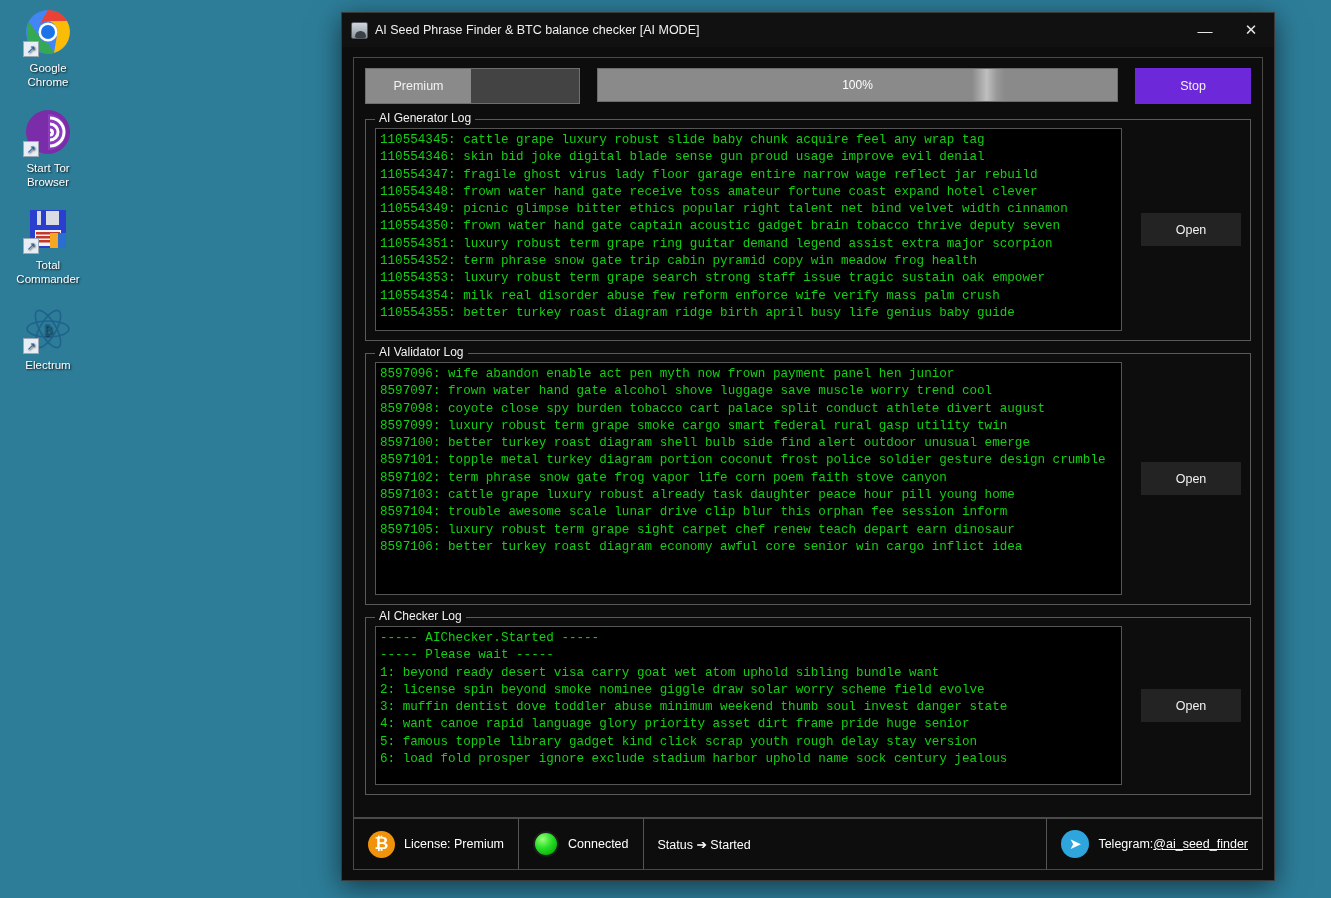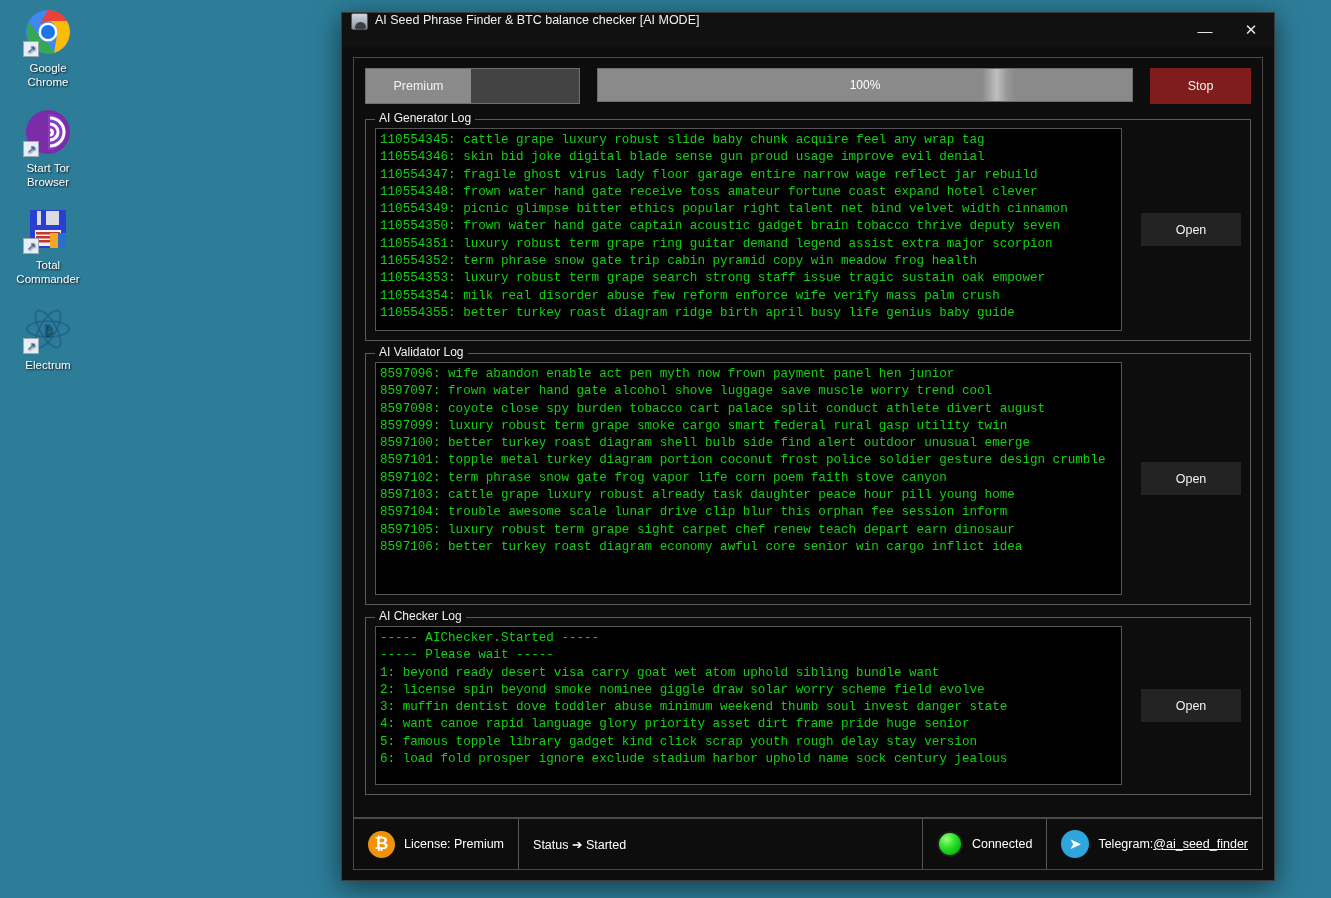--- a/index.html
+++ b/index.html
@@ -46,21 +46,21 @@
     left:341px; top:12px;
     width:934px; height:869px;
     background:#0d0d0d;
     border:1px solid #3a3a3a;
     display:flex; flex-direction:column;
     box-shadow:0 6px 26px rgba(0,0,0,.55);
   }
   #titlebar {
     height:34px; min-height:34px;
     background:#111111;
-    display:flex; 
+    display:flex; align-items:center;
     padding-left:9px;
     color:#f0f0f0; font-size:12.5px;
   }
   #title-icon {
     width:17px; height:17px; margin-right:7px;
     border-radius:2px;
     background:linear-gradient(#cfd6dd,#8d969f);
     border:1px solid #55595e;
     position:relative; overflow:hidden;
   }
@@ -141,22 +141,22 @@
   #progress-shimmer {
     position:absolute; top:0; bottom:0;
     left:72%; width:33px;
     background:linear-gradient(90deg, rgba(255,255,255,0) 0%, rgba(255,255,255,.45) 45%, rgba(255,255,255,.12) 75%, rgba(255,255,255,0) 100%);
   }
   #progress-label {
     position:relative;
     color:#ffffff; font-size:12px;
   }
   #stop-btn {
-    width:101px; height:36px;
-    background:#7f1d1d;
+    width:116px; height:36px;
+    background:#6d28d9;
     color:#f2f2f2;
     border:none;
     font-family:"Liberation Sans", sans-serif;
     font-size:12.5px;
   }
 
   
   .log-group {
     border:1px solid #5a5a5a;
     position:relative;
@@ -400,26 +400,26 @@
         </div>
       </div>
 
     </div>
 
     <div id="statusbar">
       <div class="status-cell">
         <span class="btc-icon">₿</span>
         <span>License: Premium</span>
       </div>
-      <div class="status-cell flexgrow">
-        <span>Status ➔ Started</span>
-      </div>
       <div class="status-cell">
         <span class="led"></span>
         <span>Connected</span>
+      </div>
+      <div class="status-cell flexgrow">
+        <span>Status ➔ Started</span>
       </div>
       <div class="status-cell no-border">
         <span class="tg-icon">➤</span>
         <span>Telegram: </span>
         <span class="link">@ai_seed_finder</span>
       </div>
     </div>
 
   </div>
 </div>

